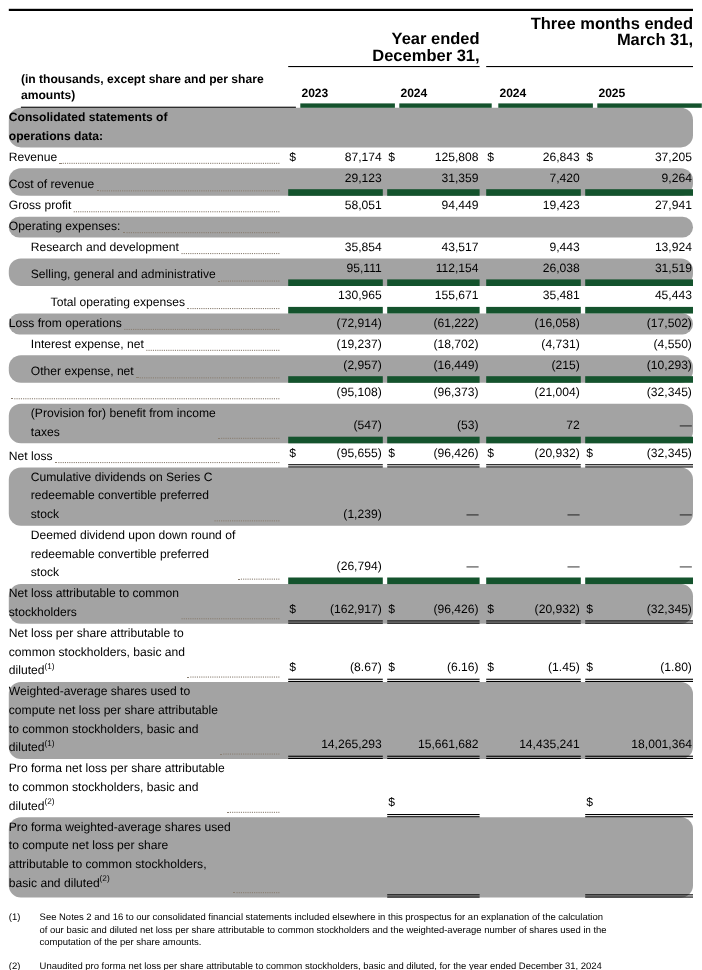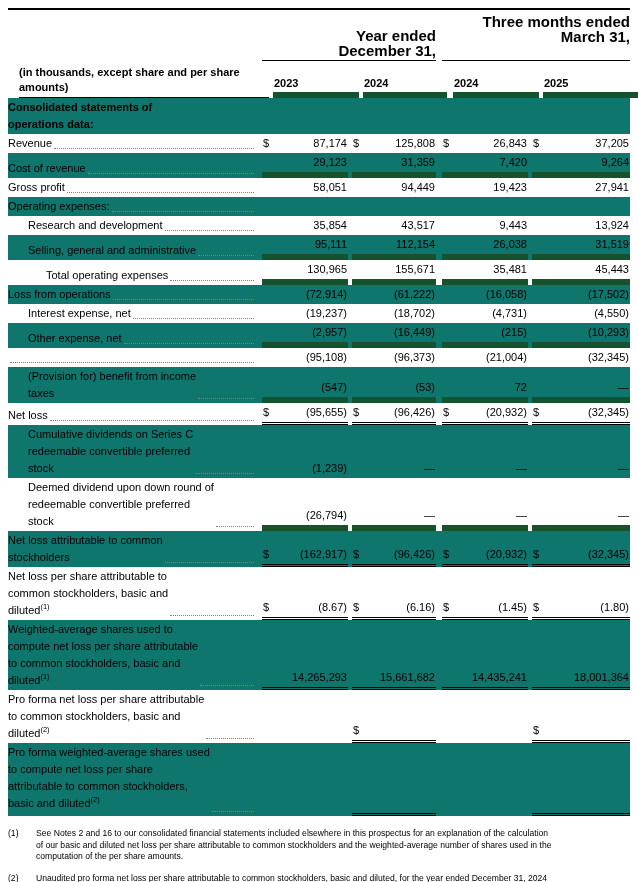--- a/index.html
+++ b/index.html
@@ -10,25 +10,25 @@
   
   .tbl-head{border-top:2.5px solid #000;padding-top:4px;}
   .hrow1{display:flex;align-items:flex-end;font-weight:bold;font-size:15px;line-height:15px;}
   .hspacer{flex:0 0 250px;}
   .hspan1{flex:0 0 174px;margin-left:4px;text-align:right;white-space:pre-line;
     border-bottom:1px solid #000;padding-bottom:2px;}
   .hspan2{flex:0 0 188px;margin-left:6px;text-align:right;white-space:pre-line;
     border-bottom:1px solid #000;padding-bottom:16px;}
   .hrow2{display:flex;align-items:flex-end;font-weight:bold;font-size:11px;line-height:15px;margin-left:11px;}
   .corner{flex:0 0 250px;border-bottom:1px solid #000;white-space:pre-line;padding:4px 0 2px 0;}
-  .yr{border-bottom:6px solid #14532d;text-align:right;padding:0 1px 2px 0;}
+  .yr{border-bottom:4px solid #14532d;text-align:right;padding:0 1px 2px 0;}
 
   
   .row{display:flex;align-items:flex-end;font-size:11px;line-height:17px;}
-  .row.shaded{background:#0f766e;}
+  .row.shaded{background:#a3a3a3;border-radius:11px;}
   .row.bold{font-weight:bold;}
   .lbl{flex:0 0 250px;display:flex;min-width:0;}
   .labwrap{flex:0 1 auto;white-space:pre-line;padding:1px 0;}
   .ind1 .labwrap{padding-left:20px;}
   .ind2 .labwrap{padding-left:38px;}
   .dots{flex:1 1 6px;min-width:3px;border-bottom:1.5px dotted #8a7f72;
     align-self:flex-end;margin:0 4px 4px 2px;}
   .cell{display:flex;justify-content:space-between;padding:1px 1px;box-sizing:border-box;}
   .c1{flex:0 0 86px;margin-left:4px;}
   .c2{flex:0 0 84px;margin-left:4px;}

